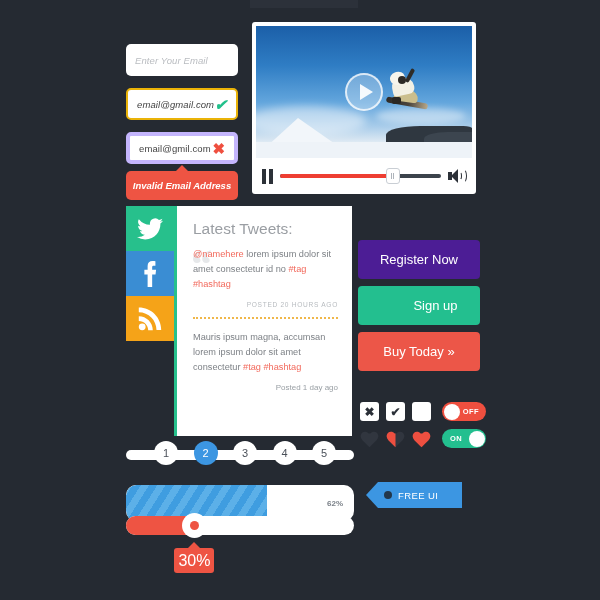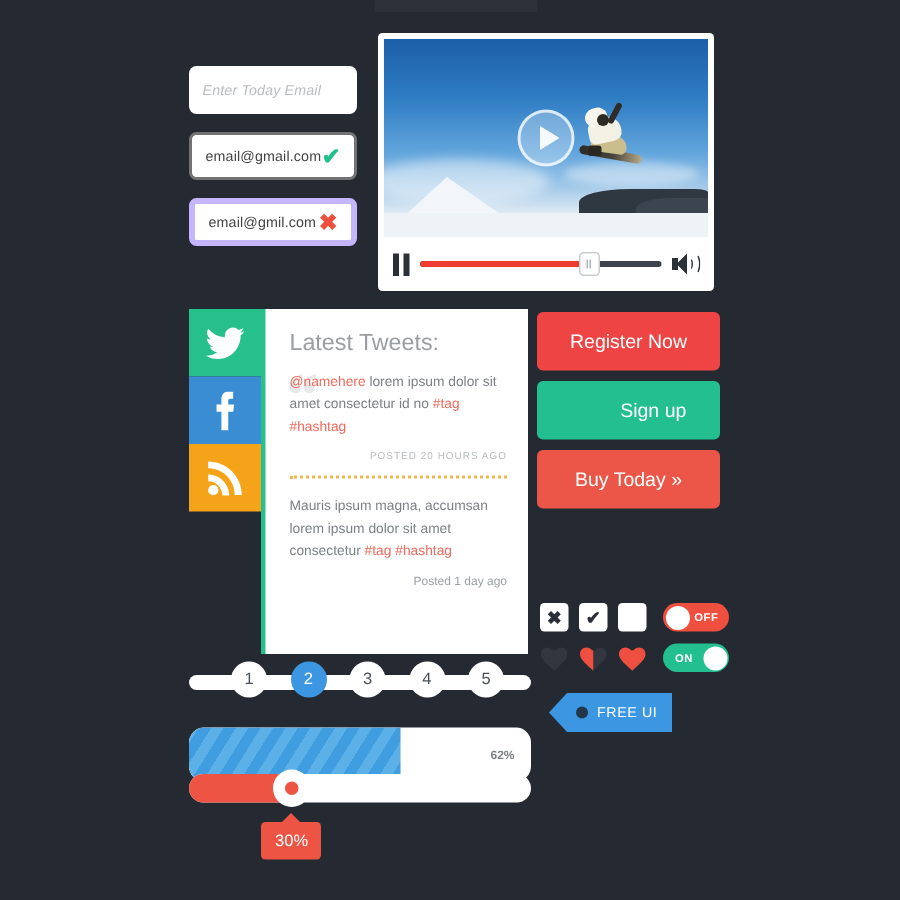--- a/index.html
+++ b/index.html
@@ -21,21 +21,21 @@
   
   .forms { position: absolute; left: 126px; top: 44px; width: 112px; }
   .field {
     height: 32px; border-radius: 5px; background: #fff;
     display: flex; align-items: center;
     padding: 0 9px; margin-bottom: 12px;
     position: relative;
     font-size: 9.5px; color: #444;
   }
   .field.placeholder { color: #b9bcc0; font-style: italic; font-size: 9.5px; }
-  .field.ok { border: 2px solid #737373; }
+  .field.ok { border: 2px solid #eab308; font-style: italic; }
   .field.err { border: 4px solid #c4b5fd; margin-bottom: 0; }
   .field .txt { flex: 1; letter-spacing: .1px; }
   .mark { font-size: 15px; font-weight: bold; line-height: 1; }
   .mark.check { color: #21c08b; }
   .mark.cross { color: #ef4f3f; }
   .errbox {
     position: relative; margin-top: 7px;
     background: #ee5443; border-radius: 5px;
     height: 29px; display: flex; align-items: center; justify-content: center;
     color: #fff; font-size: 9.5px; font-style: italic; font-weight: bold;
@@ -201,21 +201,21 @@
     border-top: 2px dotted #f0b74a; margin: 9px 0 11px 0; height: 0;
   }
 
   
   .ctas { position: absolute; left: 358px; top: 208px; width: 122px; }
   .cta {
     height: 39px; border-radius: 4px; margin-bottom: 7px;
     display: flex; align-items: center; justify-content: center;
     color: #fff; font-size: 13px;
   }
-  .cta.blue { background: #ef4444; }
+  .cta.blue { background: #4c1d95; margin-top: 32px; }
   .cta.green { background: #23bf8f; padding-left: 33px; }
   .cta.amber { background: #f2aa1a; }
   .cta.red { background: #ec5648; }
 
   
   .ctrl-row {
     position: absolute; left: 360px;
     display: flex; align-items: center; gap: 7px;
   }
   .ctrl-row.r1 { top: 402px; }
@@ -239,21 +239,21 @@
   }
   .toggle.off .knob { left: 1.5px; }
   .toggle.on .knob { right: 1.5px; }
 
   
   .tags { position: absolute; left: 378px; top: 462px; }
   .tag {
     height: 26px; position: relative; margin-bottom: 12px;
     display: flex; align-items: center; color: #fff;
     font-size: 9.5px; letter-spacing: .4px;
-    padding-left: 20px; padding-right: 10px;
+    padding-left: 20px; padding-right: 24px; margin-top: 20px;
   }
   .tag:before {
     content: ""; position: absolute; left: -12px; top: 0;
     border-top: 13px solid transparent; border-bottom: 13px solid transparent;
   }
   .tag.blue { background: #3c96e2; }
   .tag.blue:before { border-right: 12px solid #3c96e2; }
   .tag.green { background: #23bf8f; width: 100px; justify-content: center; padding-left: 6px; }
   .tag.green:before { border-right: 12px solid #23bf8f; }
   .tag .hole {
@@ -302,48 +302,49 @@
   .shandle {
     position: absolute; top: -3px; width: 25px; height: 25px; margin-left: -12.5px;
     border-radius: 50%; background: #fff;
     display: flex; align-items: center; justify-content: center;
   }
   .shandle i { width: 9px; height: 9px; border-radius: 50%; background: #ee5443; display: block; }
   .stip {
     position: absolute; top: 32px; margin-left: -20px;
     width: 40px; height: 25px; background: #ee5443; border-radius: 3px;
     display: flex; align-items: center; justify-content: center;
-    color: #fff; font-size: 11px;
+    color: #fff; font-size: 16px;
   }
   .stip:before {
     content: ""; position: absolute; top: -6px; left: 50%; margin-left: -6px;
     border-left: 6px solid transparent; border-right: 6px solid transparent;
     border-bottom: 6px solid #ee5443;
   }
 </style>
 </head>
 <body>
 
 <div class="top-crop"></div>
 
 <div class="forms">
   <div class="field placeholder">
-    <span class="txt">Enter Today Email</span>
+    <span class="txt">Enter Your Email</span>
   </div>
 
   <div class="field ok">
     <span class="txt">email@gmail.com</span>
     <span class="mark check">✔</span>
   </div>
 
   <div class="field err">
     <span class="txt">email@gmil.com</span>
     <span class="mark cross">✖</span>
   </div>
 
+  <div class="errbox">Invalid Email Address</div>
 </div>
 
 <div class="video">
   <div class="screen">
     <div class="cloud1"></div>
     <div class="cloud2"></div>
     <div class="peak"></div>
     <div class="ridge"></div>
     <div class="ridge2"></div>
     <div class="snowfield"></div>

